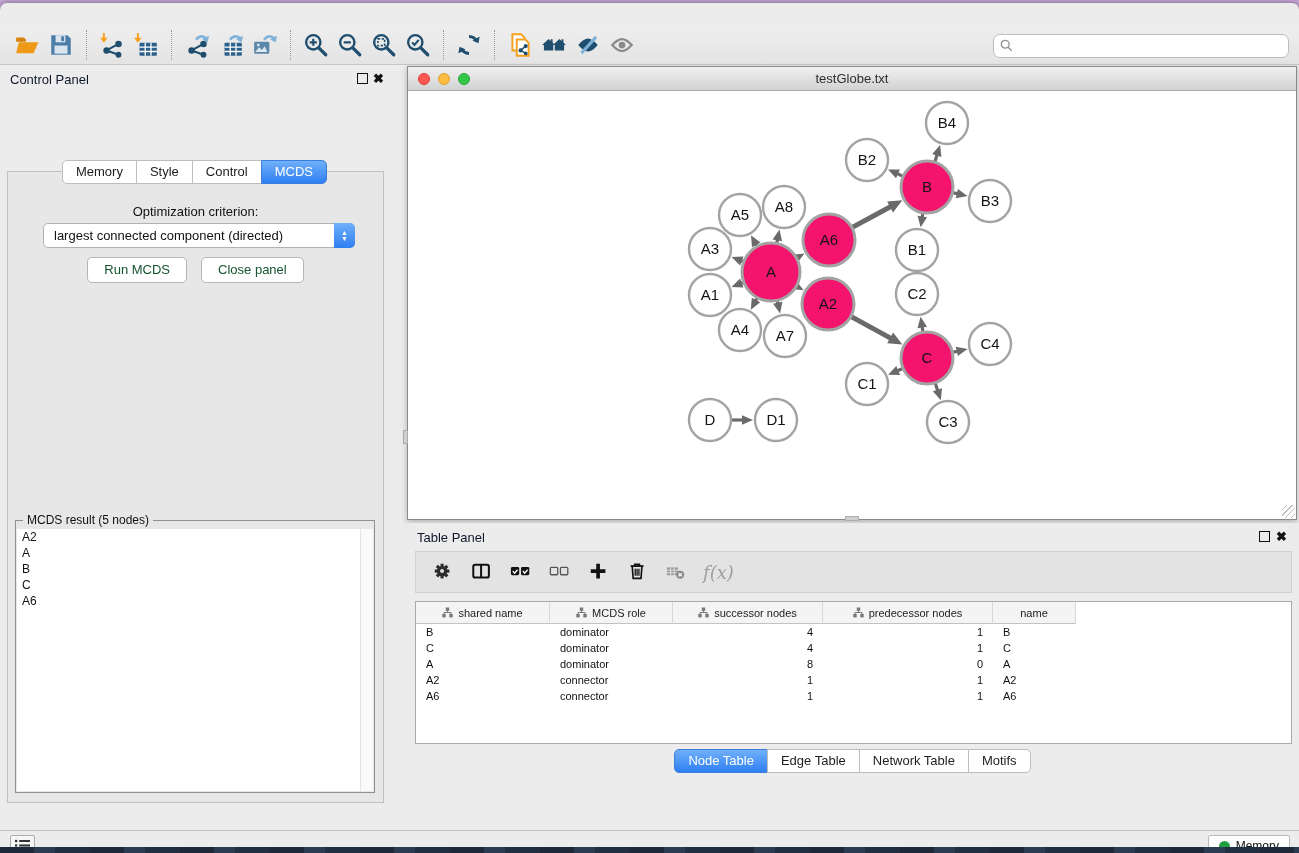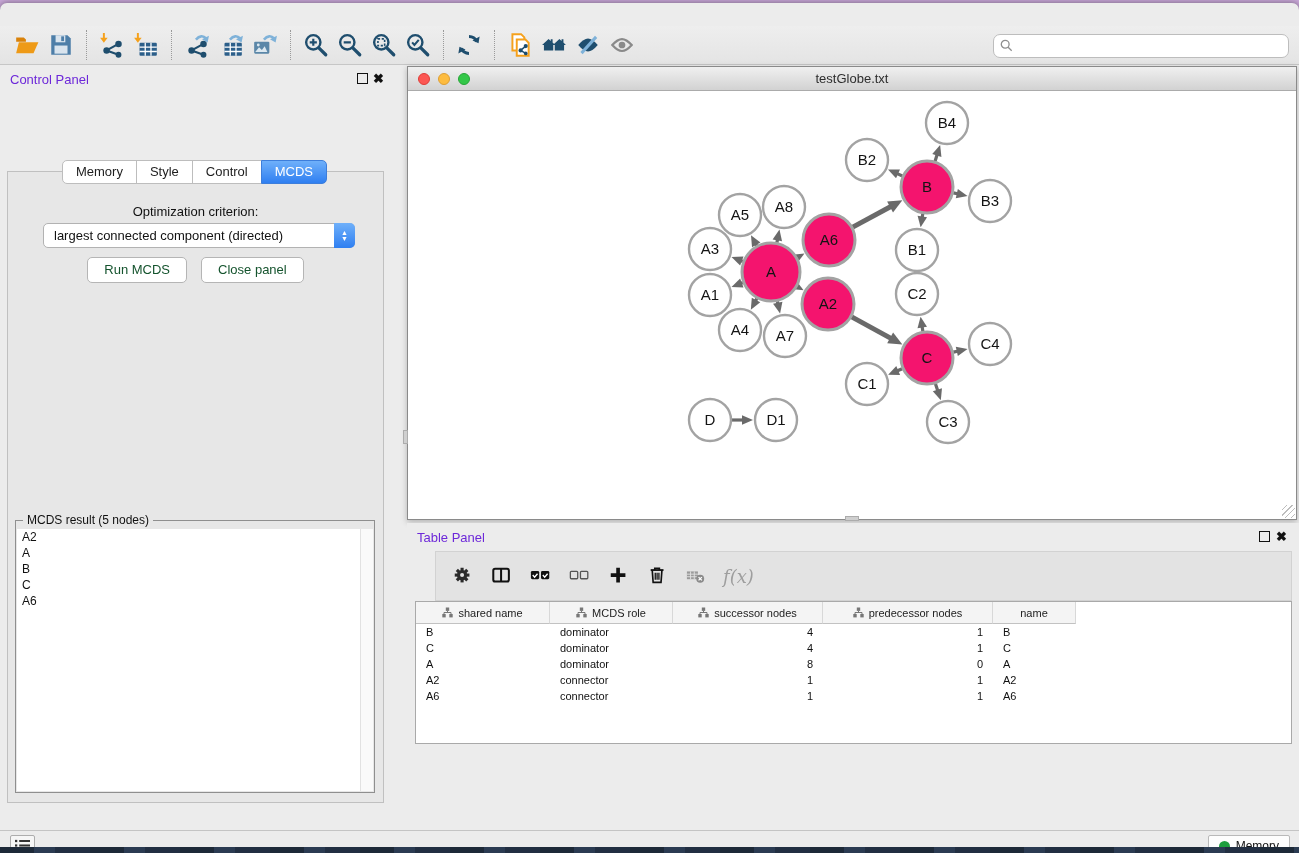--- a/index.html
+++ b/index.html
@@ -32,21 +32,21 @@
   .tb-btn svg { width:26px; height:26px; }
   .tb-sep { width:1px; height:30px; border-left:1px dotted #9a9a9a; margin:0 8px; }
   .search-wrap { position:absolute; right:10px; top:31px; }
   .search-box { width:296px; height:24px; border:1px solid #BDBDBD; border-radius:7px;
     background:#fff; padding-left:24px; font-size:12px; outline:none; }
   .search-glass { position:absolute; left:7px; top:5px; width:13px; height:13px; }
 
   
   .control-panel { position:absolute; left:0; top:62px; width:390px; bottom:36px; background:#ECECEC; }
   .panel-header { position:relative; height:27px; }
-  .panel-title { position:absolute; left:10px; top:7px; font-size:13px; color:#6d28d9; }
+  .panel-title { position:absolute; left:10px; top:7px; font-size:13px; color:#0f172a; }
   .panel-float { position:absolute; width:11px; height:11px; border:1.5px solid #111; top:8px; }
   .panel-close { position:absolute; top:6px; font-size:13px; font-weight:bold; color:#111; }
   .cp-float { right:22px; } .cp-close { right:6px; }
 
   .cp-content { position:absolute; left:7px; right:6px; top:106px; bottom:8px;
     background:#E7E7E7; border:1px solid #C0C0C0; }
 
   .cp-tabs { position:absolute; left:0; width:390px; top:95px; display:flex; justify-content:center; z-index:3; }
   .seg { border:1px solid #BDBDBD; background:#fff; margin-left:-1px; padding:3px 13px 4px;
     font-size:13px; color:#1d1d1d; cursor:default; }
@@ -84,22 +84,22 @@
   .net-canvas svg { position:absolute; left:0; top:0; }
   .resize-grip { position:absolute; right:1px; bottom:1px; width:13px; height:13px;
     background:repeating-linear-gradient(135deg,transparent 0 3px,#BDBDBD 3px 4px); }
   .graph-label { font-size:15px; fill:#141414; }
 
   .splitter-h { position:absolute; background:#CFCFCF; border:1px solid #ACACAC; }
 
   
   .table-panel { position:absolute; left:407px; right:0; top:520px; bottom:36px; background:#ECECEC; }
   .tp-float { right:29px; } .tp-close { right:12px; }
-  .tp-toolbar { position:absolute; left:8px; right:7px; top:28px; height:50px;
-    background:#E3E3E3; border:1px solid #D2D2D2; display:flex; align-items:center; padding-left:12px; gap:9px;margin-left:20px; }
+  .tp-toolbar { position:absolute; left:8px; right:7px; top:28px; height:42px;
+    background:#E3E3E3; border:1px solid #D2D2D2; display:flex; align-items:center; padding-left:12px; gap:9px; }
   .tp-btn { width:30px; height:30px; display:flex; align-items:center; justify-content:center; cursor:default; }
   .tp-btn svg { width:22px; height:22px; }
   .fx-text { font-family:"DejaVu Serif", serif; font-style:italic; font-size:18px; color:#9E9E9E; padding-left:2px; }
 
   .tbl { position:absolute; left:8px; right:7px; top:78px; bottom:67px; background:#fff; border:1px solid #A9A9A9; overflow:hidden; }
   .tbl-header { display:flex; height:22px; }
   .th { background:#F4F4F4; border-right:1px solid #D8D8D8; border-bottom:1px solid #C2C2C2;
     display:flex; align-items:center; justify-content:center; gap:5px; font-size:11px; color:#222; }
   .th svg { width:11px; height:11px; }
   .tbl-row { display:flex; height:16px; }
@@ -537,20 +537,26 @@
           </div>
           <div class="tbl-row">
             <div class="td" style="width: 134px;">A6</div>
             <div class="td" style="width: 123px;">connector</div>
             <div class="td num" style="width: 150px;">1</div>
             <div class="td num" style="width: 170px;">1</div>
             <div class="td" style="width: 83px;">A6</div>
           </div>
         </div>
     </div>
+    <div class="tp-tabs" id="tp-tabs">
+        <span class="seg active">Node Table</span>
+        <span class="seg">Edge Table</span>
+        <span class="seg">Network Table</span>
+        <span class="seg">Motifs</span>
+      </div>
   </div>
 
   <div class="status-bar">
     <div class="list-btn">
       <svg viewBox="0 0 18 16">
           <g fill="#333">
             <rect x="1" y="2" width="2.4" height="2.4"></rect>
             <rect x="1" y="6.8" width="2.4" height="2.4"></rect>
             <rect x="1" y="11.6" width="2.4" height="2.4"></rect>
           </g>

